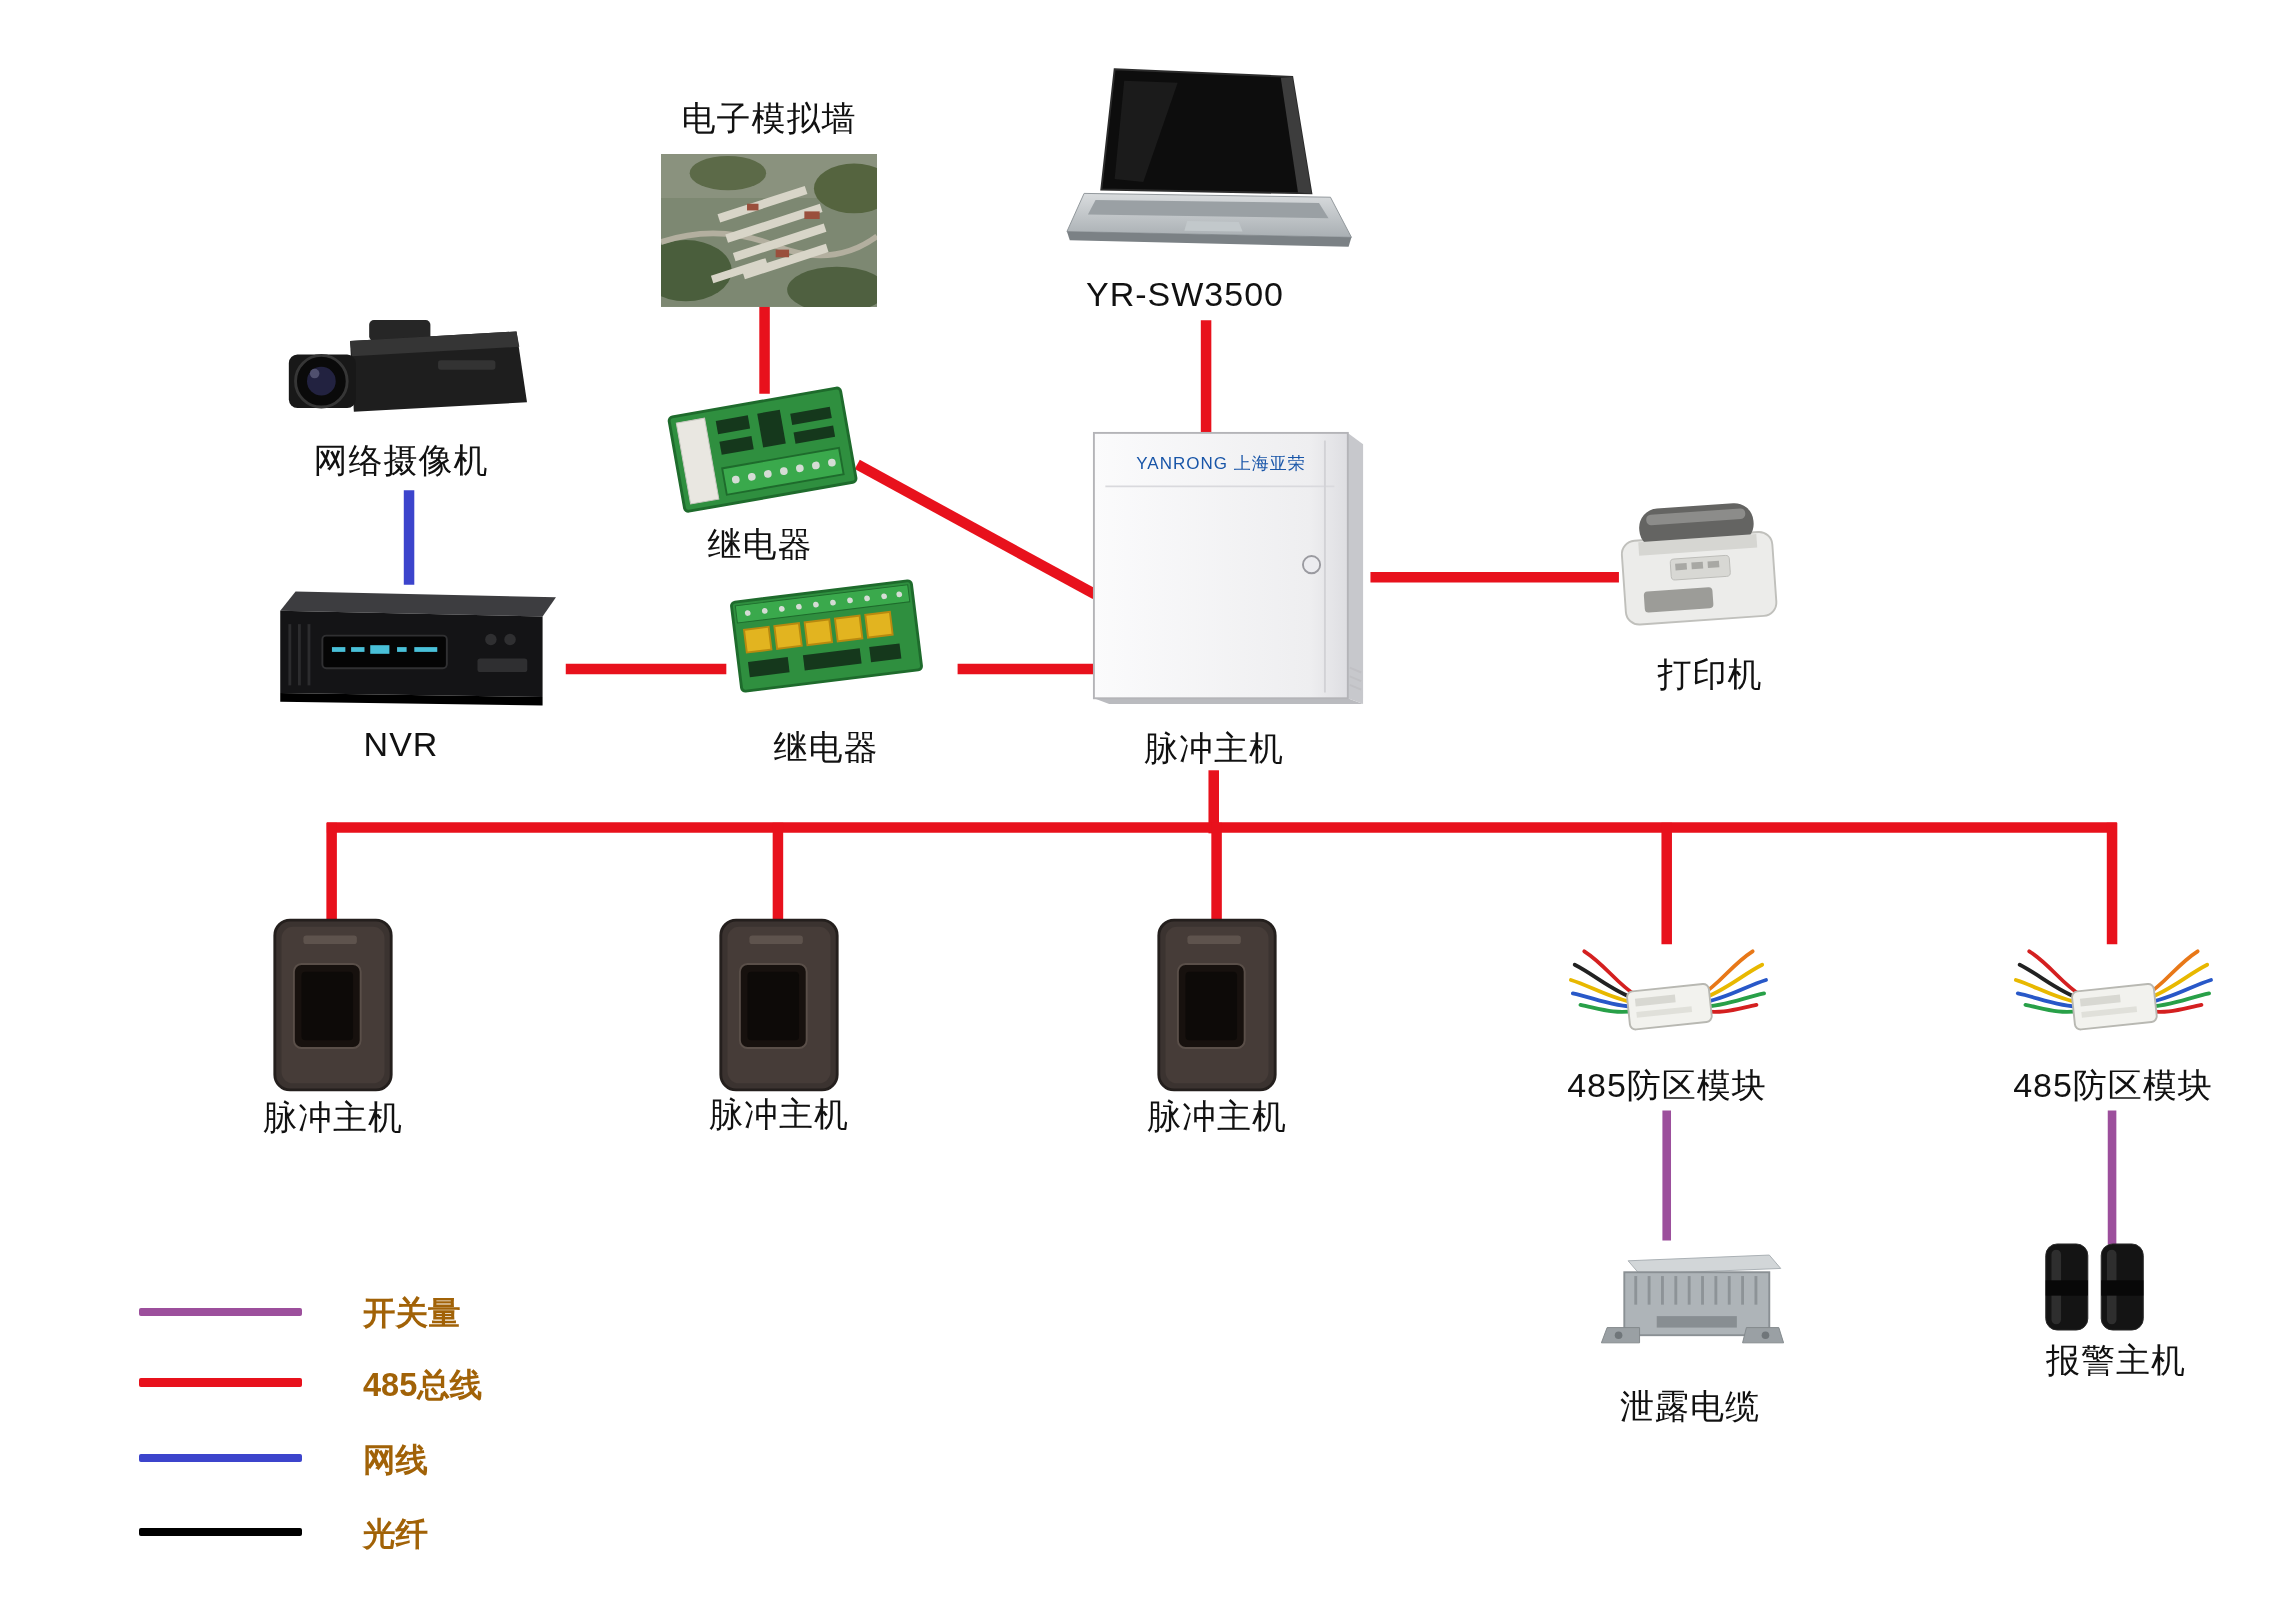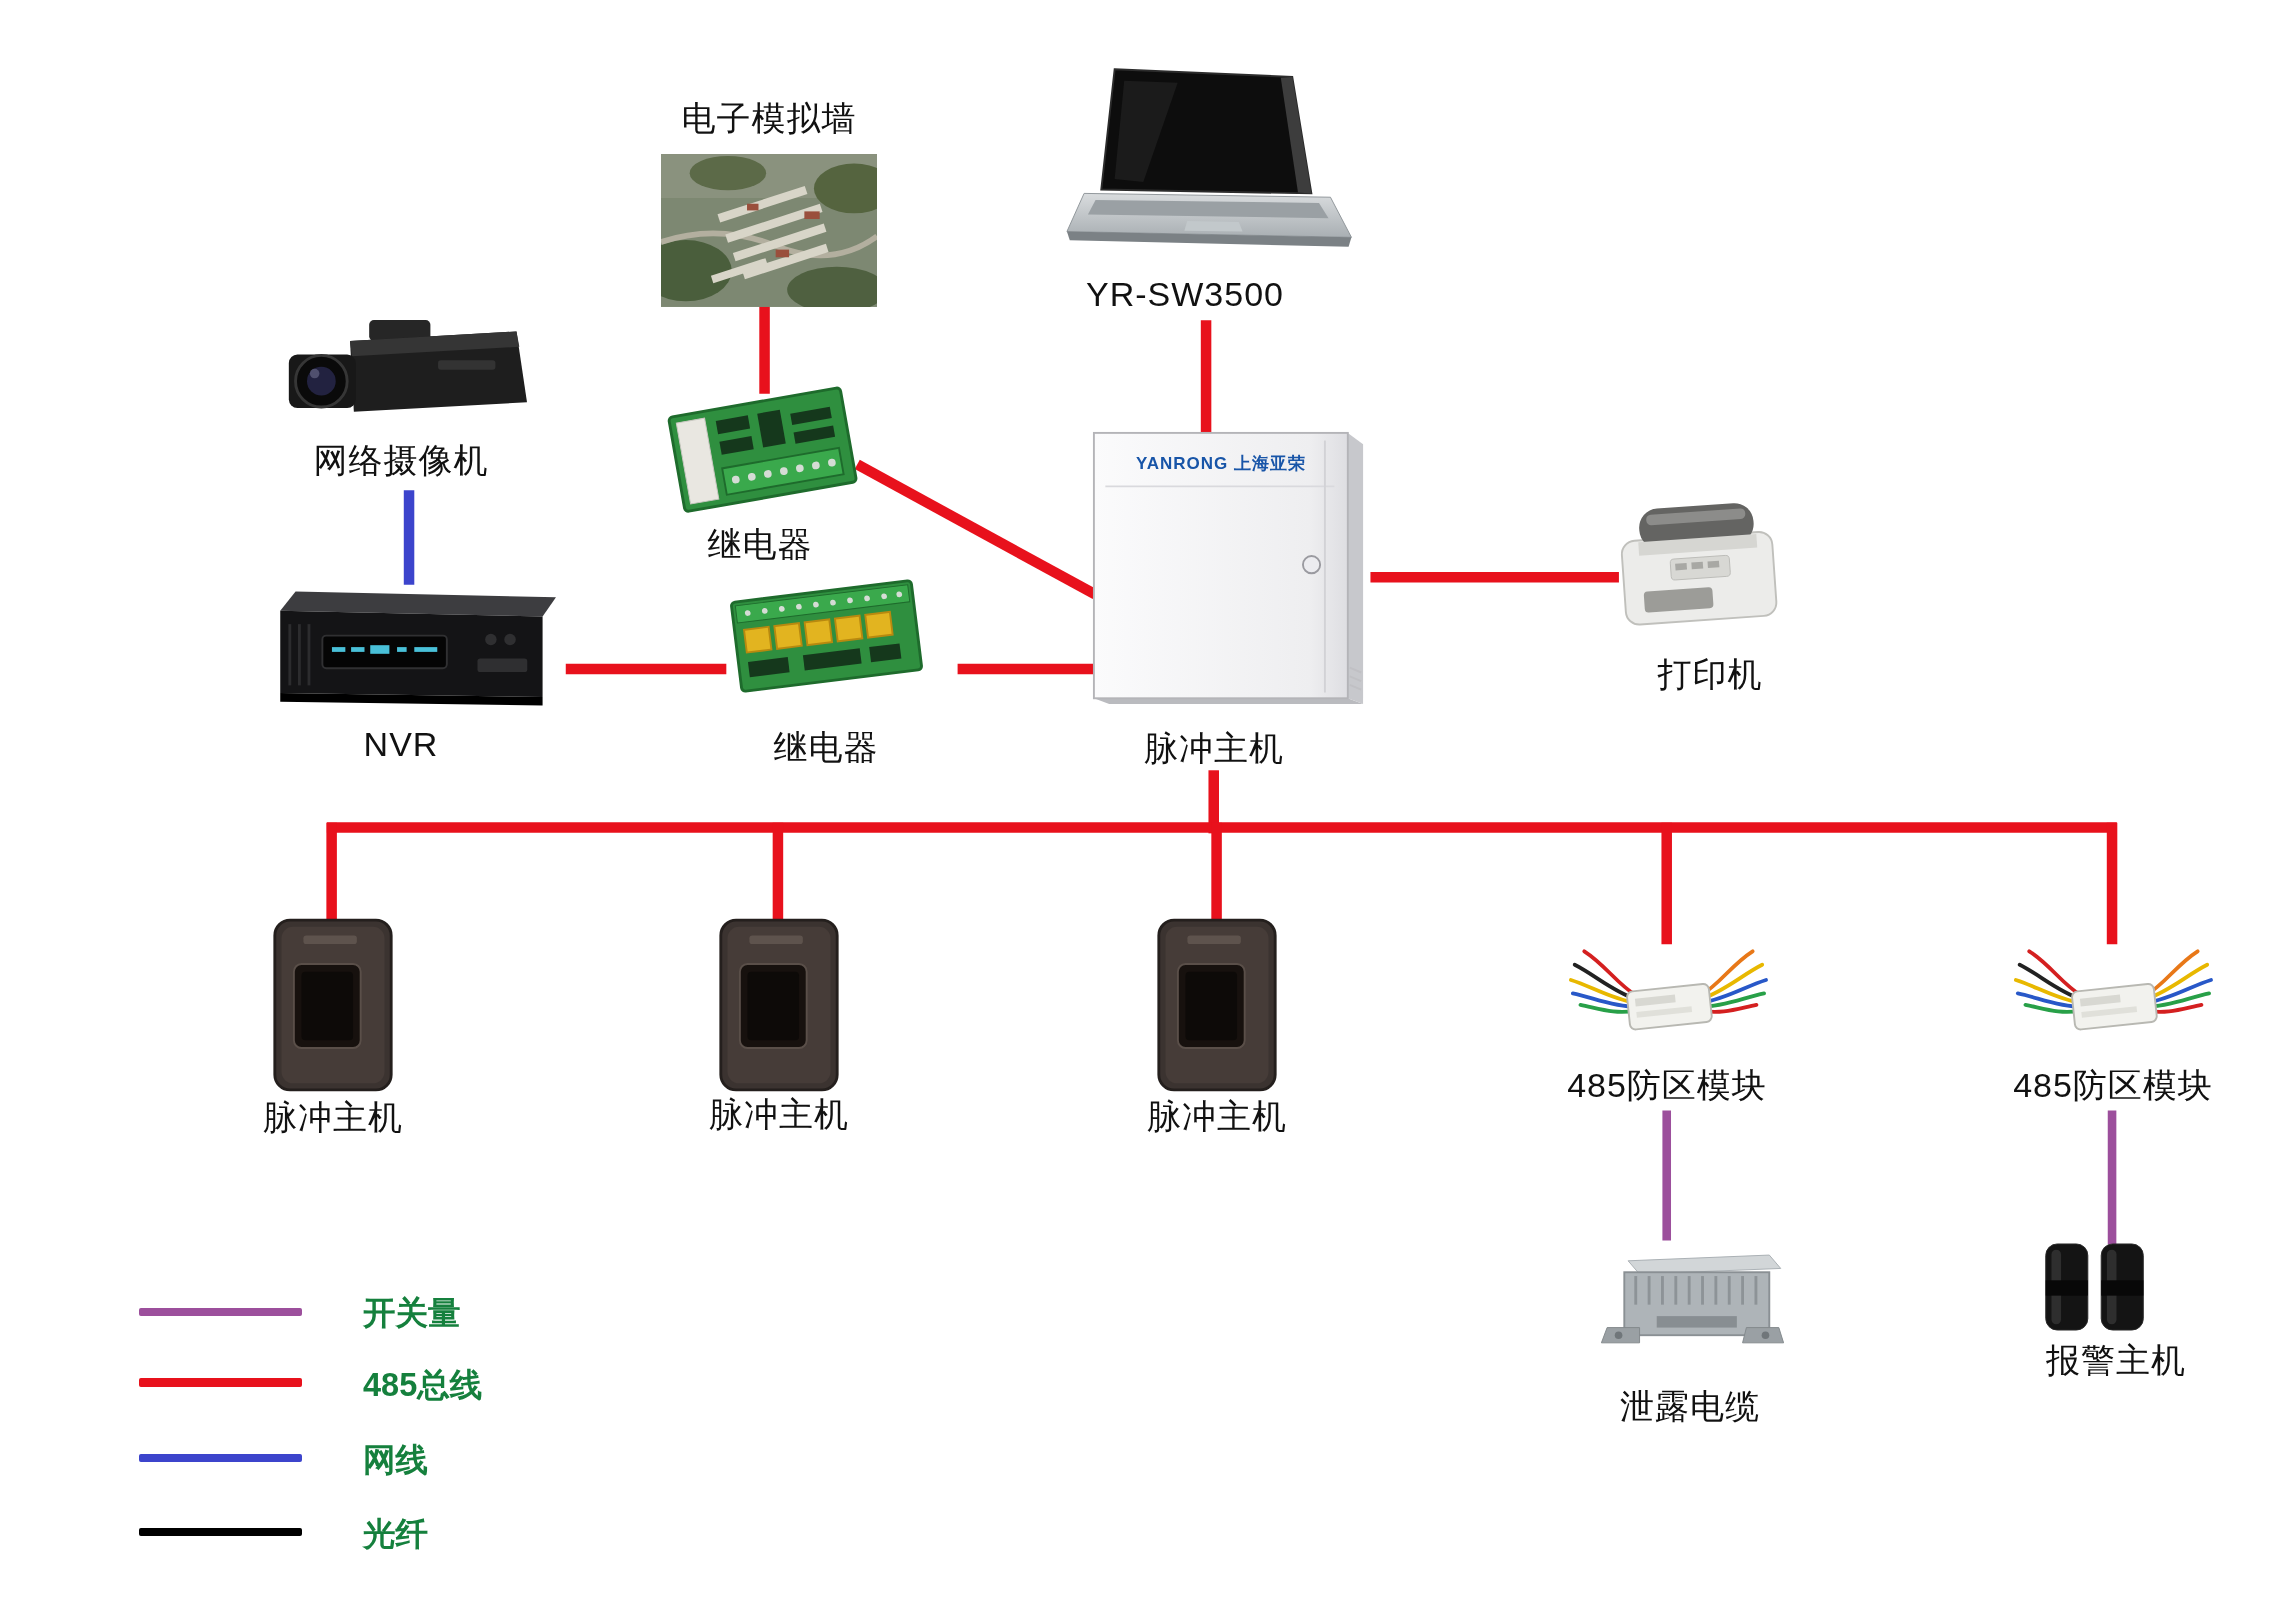--- a/index.html
+++ b/index.html
@@ -24,34 +24,34 @@
   }
   .device svg { display:block; width:100%; height:100%; }
   .node-label {
     position:absolute; z-index:3;
     transform: translateX(-50%);
     font-size:34px; color:#111; white-space:nowrap;
     letter-spacing:1px;
   }
   .host-brand {
     position:absolute; z-index:3; text-align:center;
-    font-size:17px; font-weight:bold; color:#1855a8;
+    font-size:17px; font-weight:normal; color:#1855a8;
     letter-spacing:1px; white-space:nowrap;
     transform: translateX(-50%);
   }
   .legend-line {
     position:absolute; z-index:2; width:163px; height:7.6px; border-radius:1.9px;
   }
   .bg-switch { background: var(--line-switch,#9c4f9c); }
   .bg-485    { background: var(--line-485,#e8111c); height:8.6px; }
   .bg-net    { background: var(--line-network,#3c44cc); }
   .bg-fiber  { background: var(--line-fiber,#000000); }
   .legend-label {
     position:absolute; z-index:3;
-    font-size:32.5px; font-weight:700; color:#15803d; white-space:nowrap;
+    font-size:32.5px; font-weight:700; color:#a16207; white-space:nowrap;
   }
 </style>
 </head>
 <body>
 
 <div id="canvas">
 
   <svg id="links" viewBox="0 0 2392 1692">
     <line class="stroke-485" x1="800" y1="319" x2="800" y2="412"></line>
     <line class="stroke-485" x1="897" y1="486" x2="1146" y2="622"></line>

